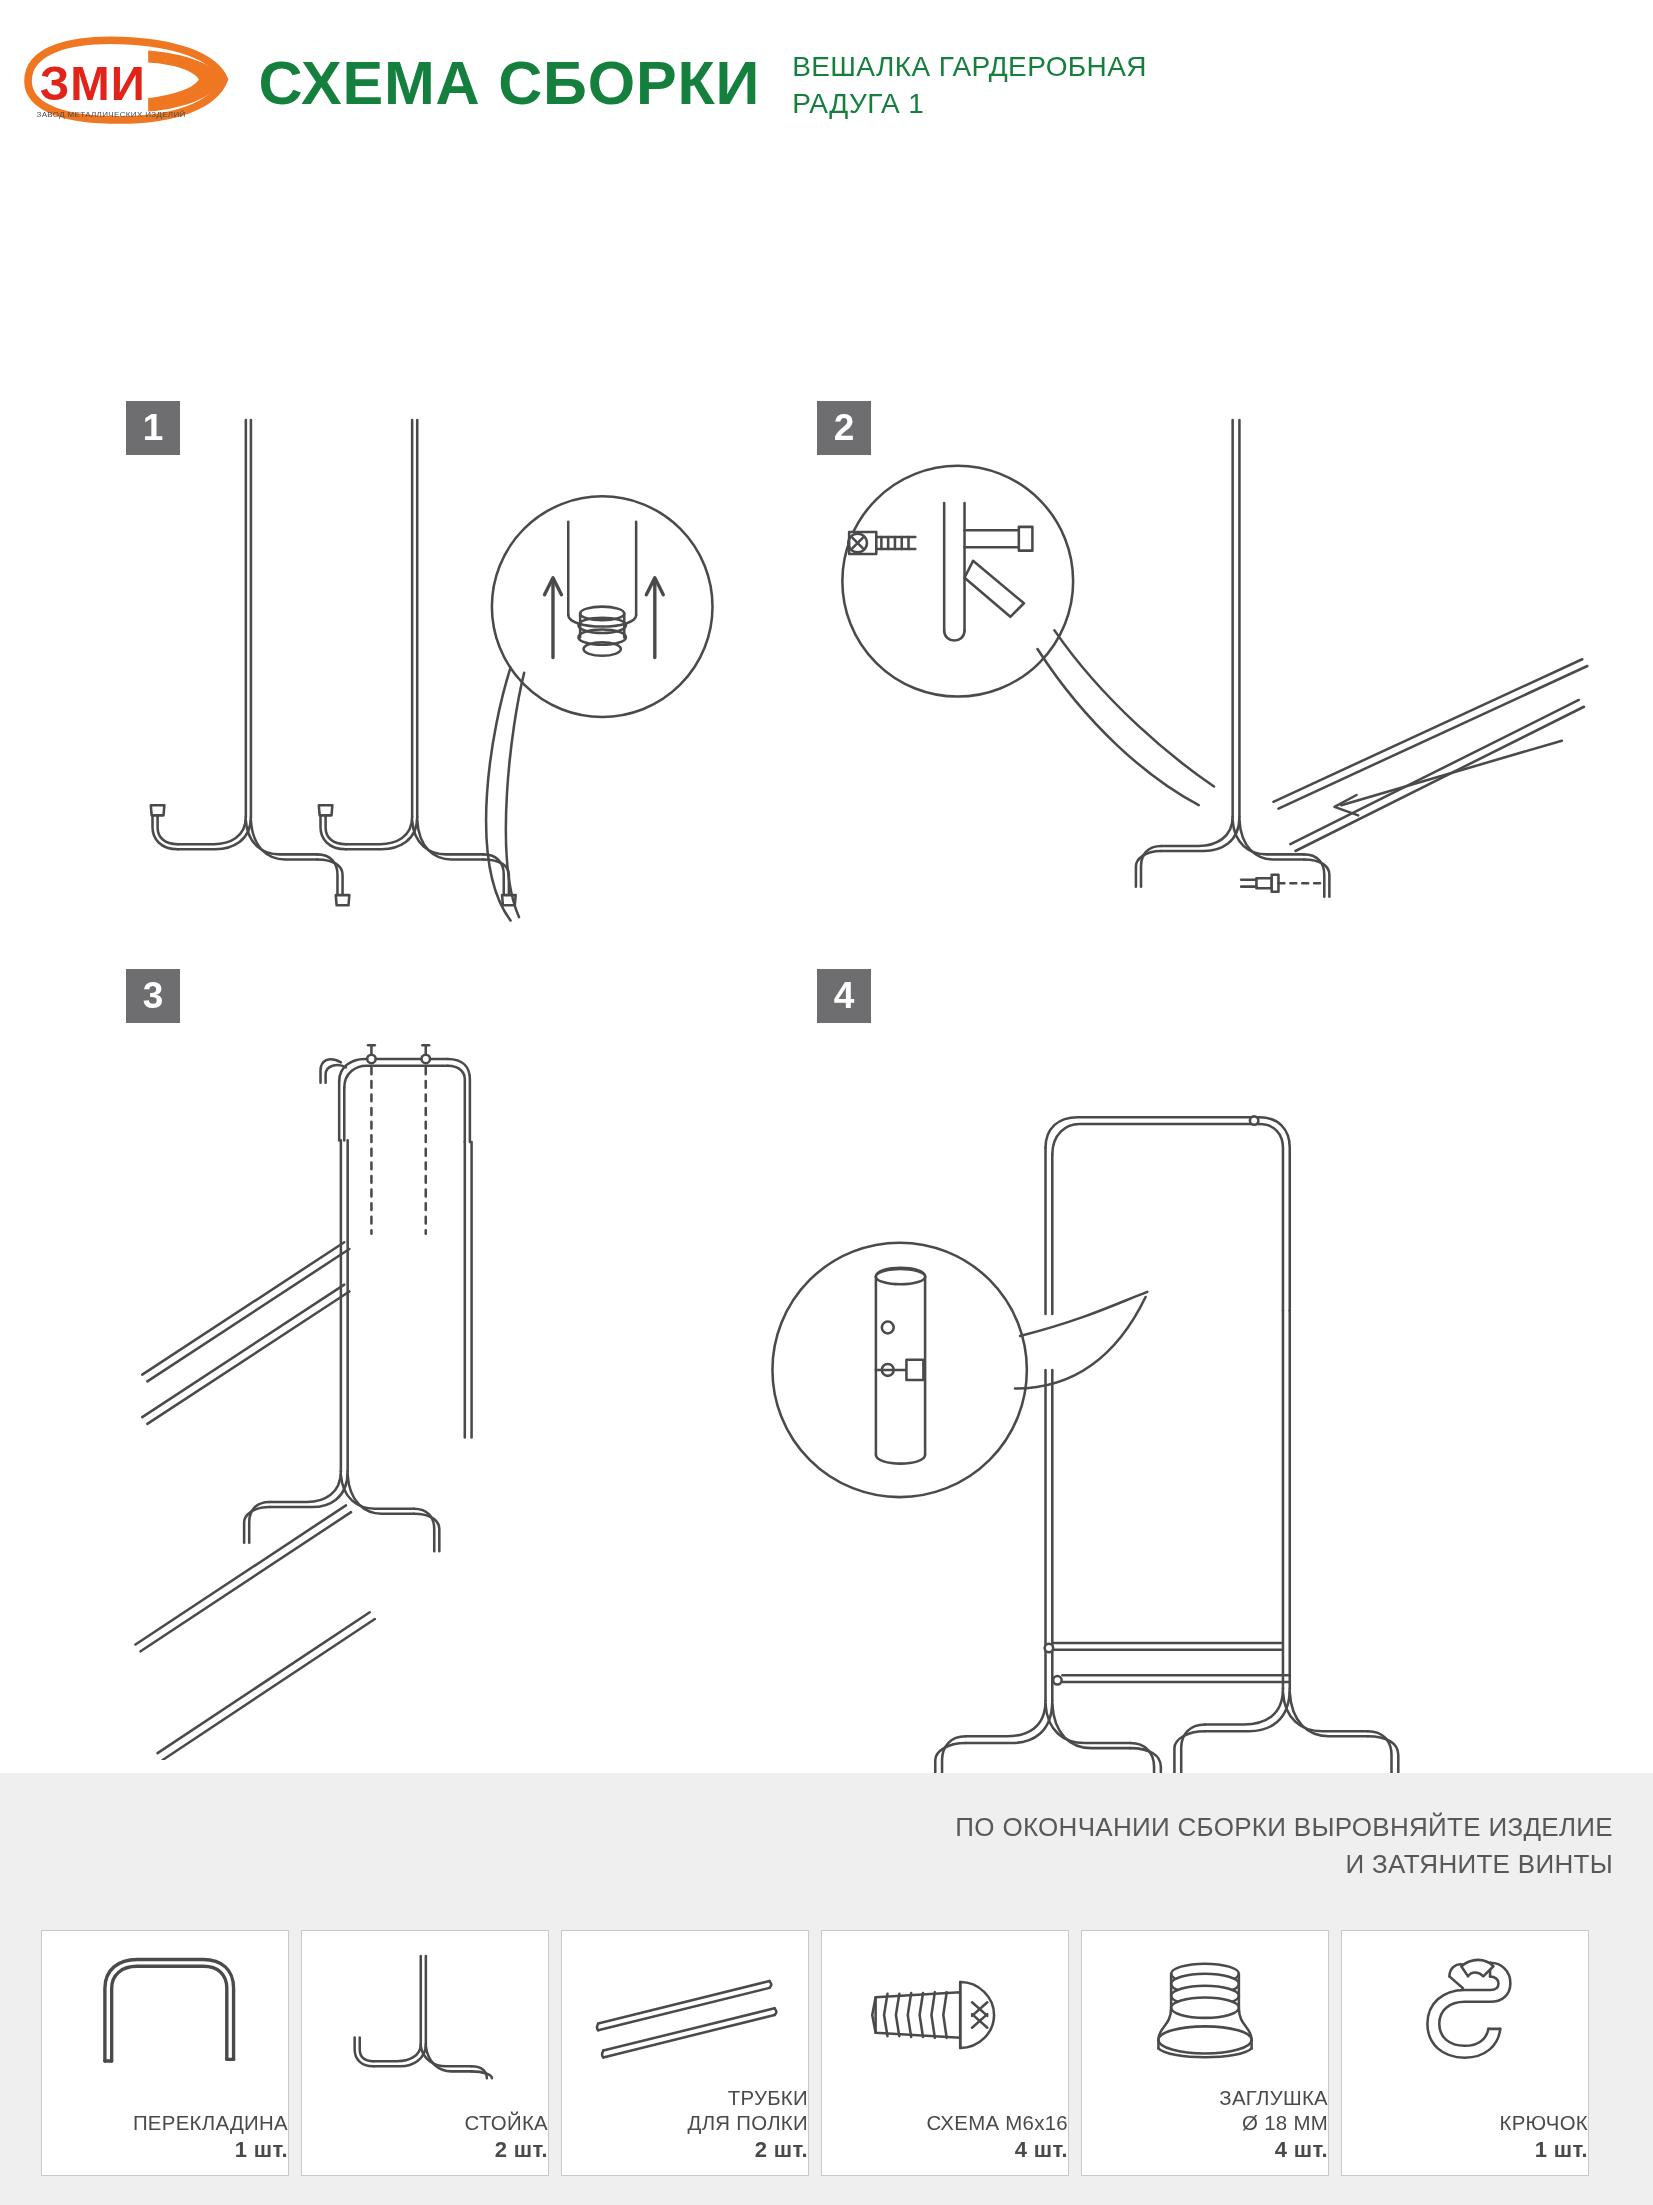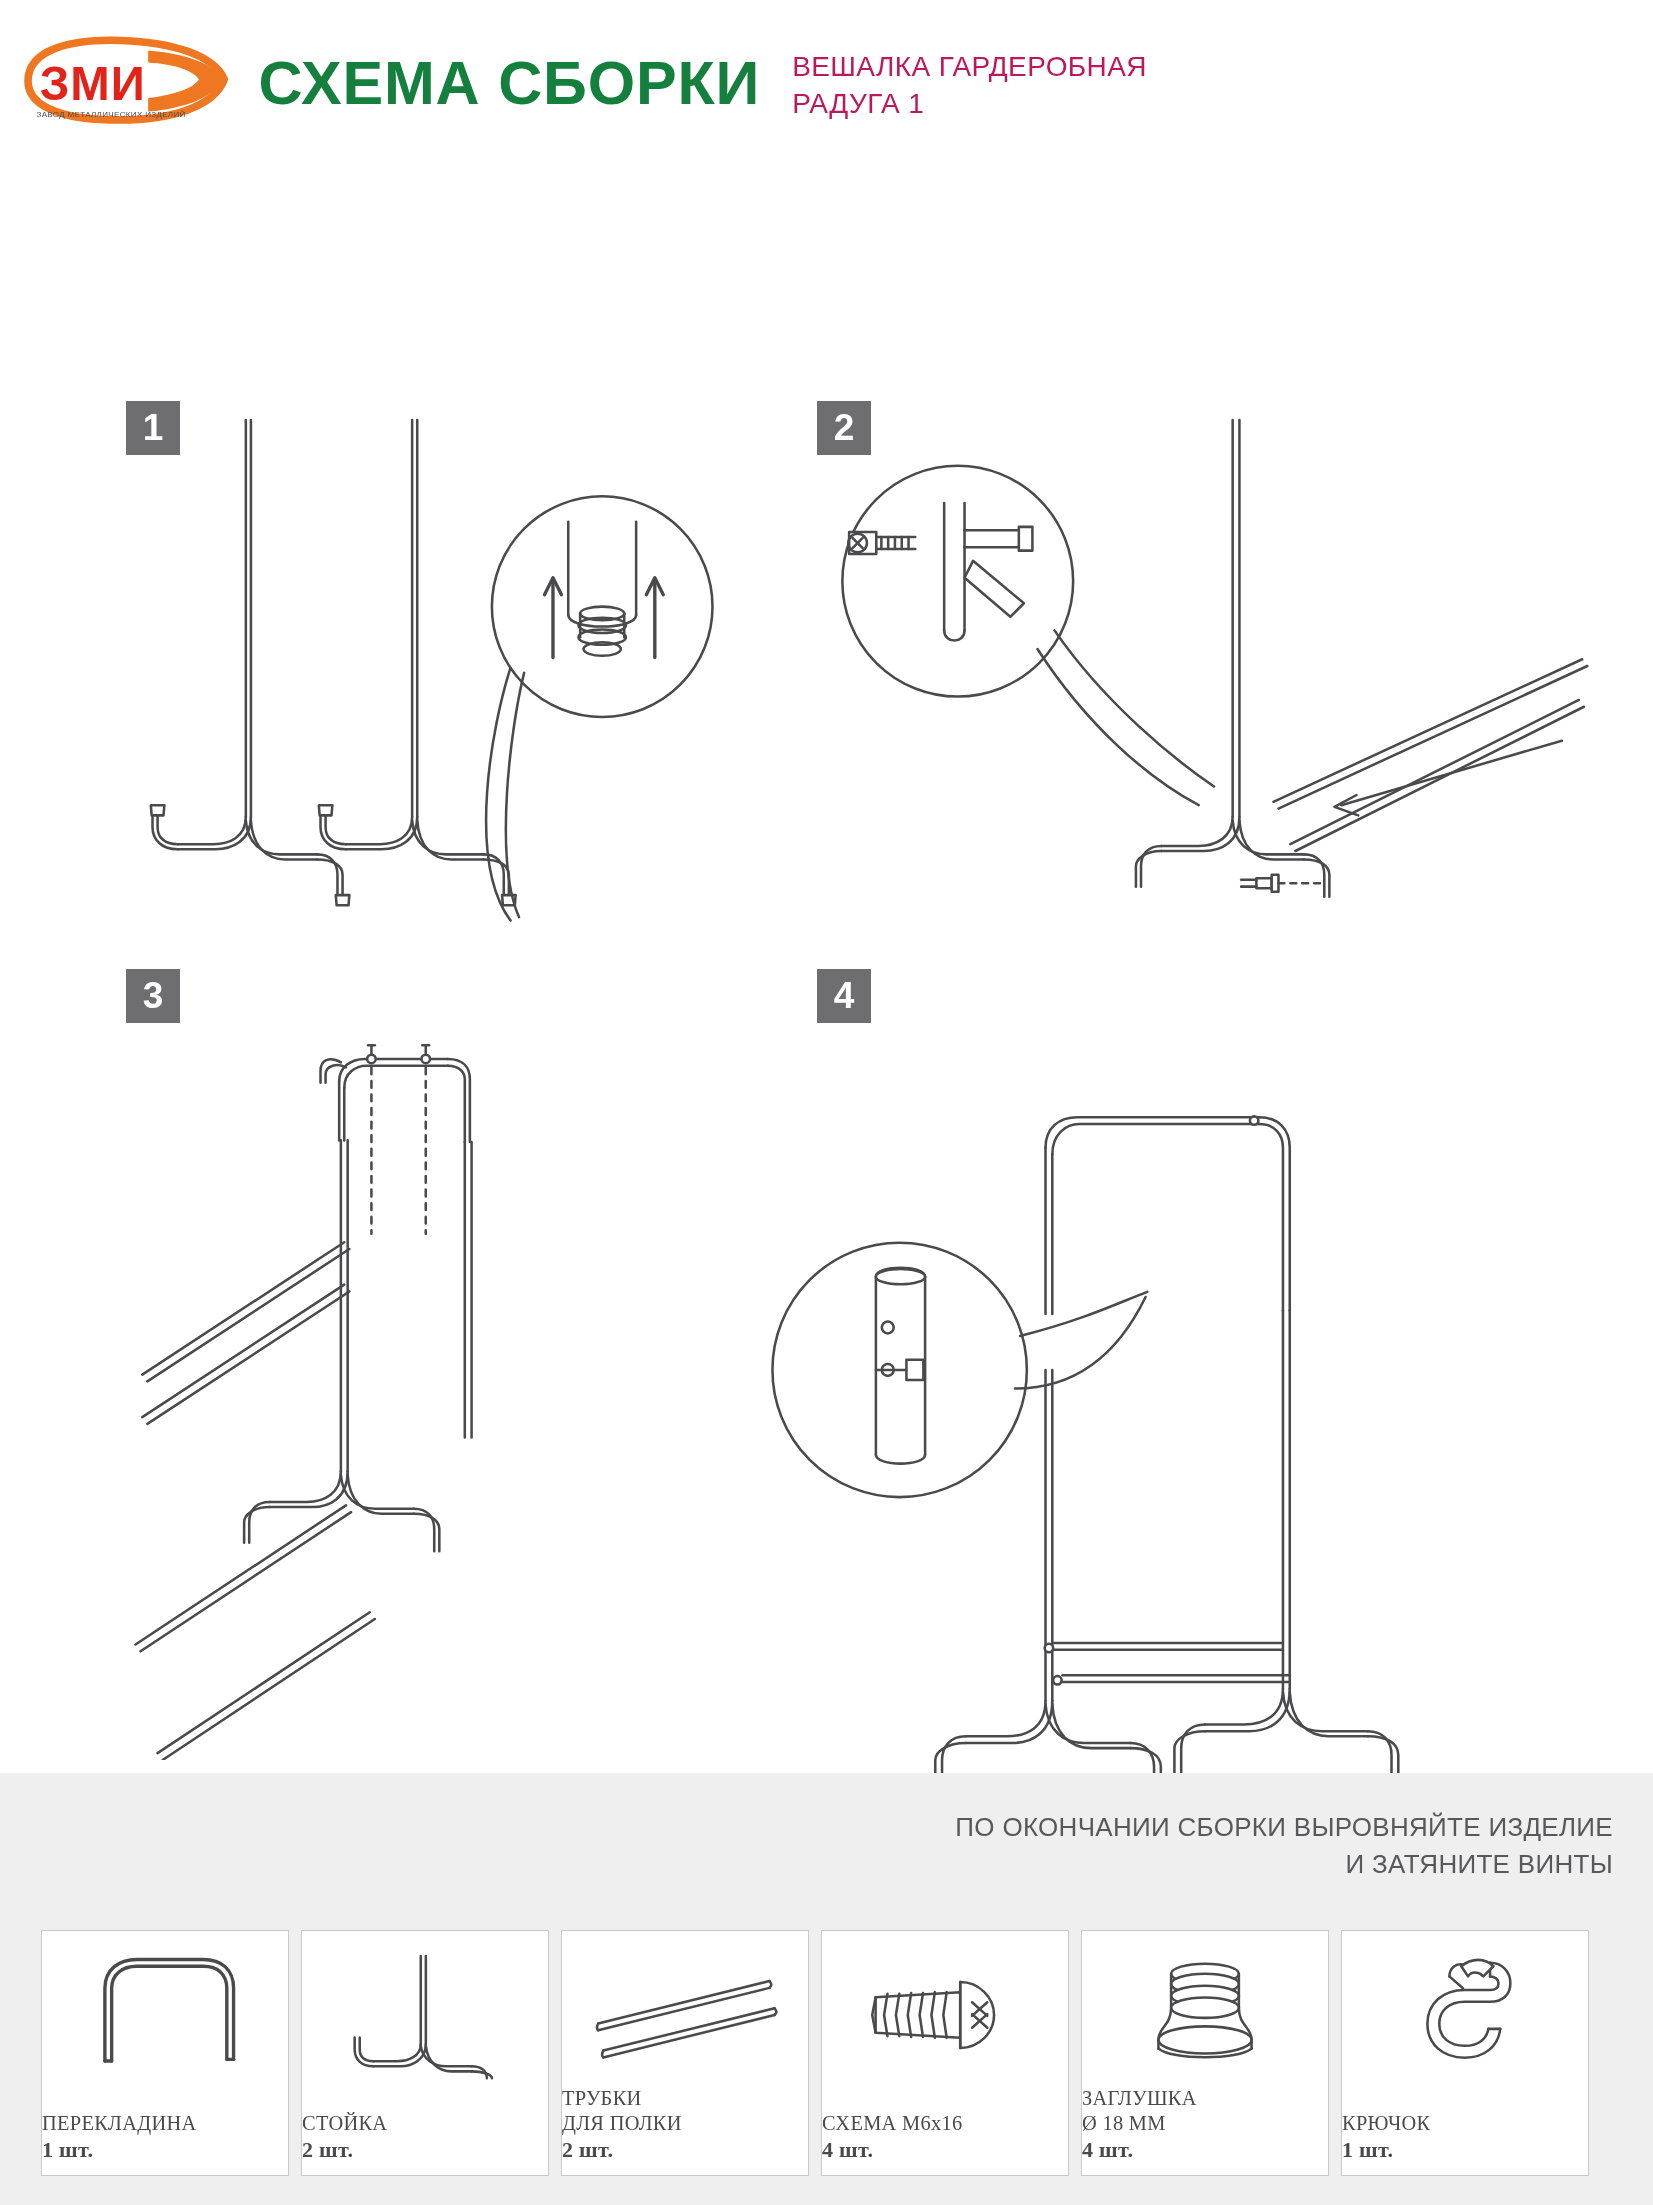--- a/index.html
+++ b/index.html
@@ -36,21 +36,21 @@
   .title-main {
     font-size: 61px;
     font-weight: bold;
     letter-spacing: 0.8px;
     color: #15803d;
     margin-left: 25.5px;
     white-space: nowrap;
   }
   .title-sub {
     margin-left: 32px;
-    color: #be185d;
+    color: #15803d;
     font-size: 28px;
     line-height: 37px;
     font-weight: normal;
     letter-spacing: 0.4px;
     text-transform: uppercase;
     padding-top: 5.1px;
   }
 
   
   .steps {
@@ -130,26 +130,25 @@
     height: 154px;
     display: flex;
     align-items: center;
     justify-content: center;
   }
   .part-label {
     position: absolute;
     left: 0;
     bottom: 12px;
     width: 100%;
-    text-align: left;
+    text-align: right;
     font-size: 20.4px;
     line-height: 24.6px;
     color: #4a4a4c;
     letter-spacing: 0.3px;
-    font-family: Liberation Serif, serif;
   }
   .part-qty {
     font-weight: bold;
     display: block;
     margin-top: 3px;
     font-size: 22px;
   }
 </style>
 </head>
 <body>

